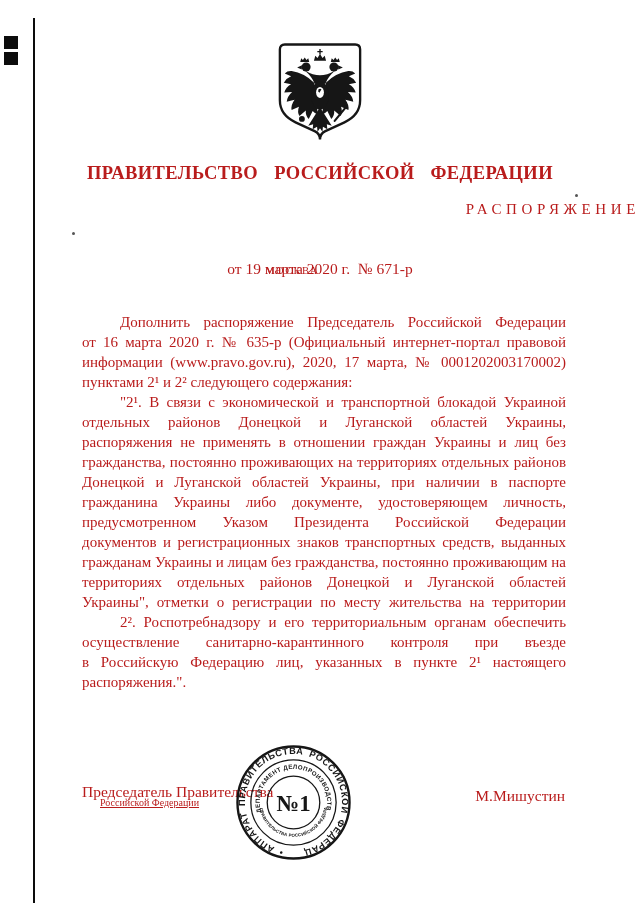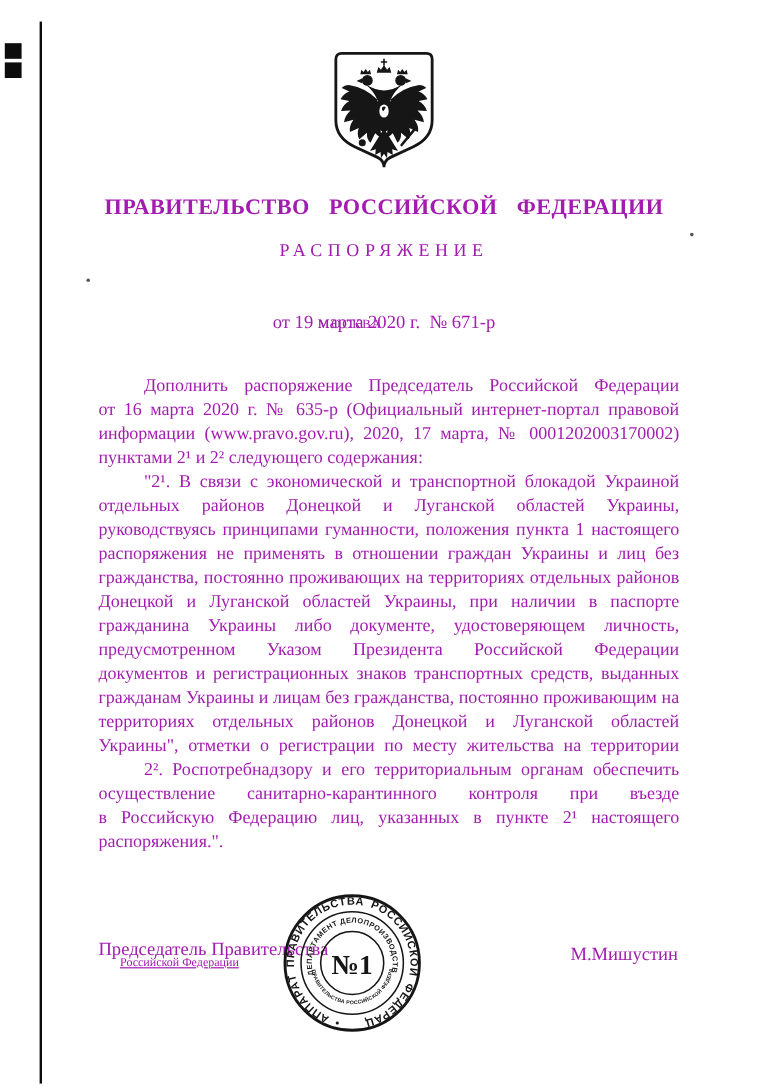--- a/index.html
+++ b/index.html
@@ -1,30 +1,30 @@
 <!DOCTYPE html>
 <html><head>
 <meta charset="utf-8">
 <style>
   html,body{margin:0;padding:0;background:#fff;}
   .page{position:relative;width:640px;height:905px;background:#fff;overflow:hidden;
-        font-family:"Liberation Serif","DejaVu Serif",serif;color:#a21caf;}
+        font-family:"Liberation Serif","DejaVu Serif",serif;color:#b91c1c;}
   
   .scan-line{position:absolute;left:33px;top:18px;width:2px;height:885px;background:#0c0c0c;}
   .scan-sq{position:absolute;left:4px;width:14px;height:13px;background:#0c0c0c;}
   .sq1{top:36px}.sq2{top:52px}
   .speck{position:absolute;border-radius:50%;background:#555;}
   .sp1{left:575px;top:194px;width:3px;height:3px;}
   .sp2{left:72px;top:232px;width:3px;height:3px;}
   
   .emblem{position:absolute;left:274px;top:41px;width:92px;height:101px;}
   
   .org{position:absolute;left:0;top:163px;width:640px;text-align:center;
        font-weight:bold;font-size:18.5px;letter-spacing:.4px;word-spacing:11px;}
-  .doctype{position:absolute;left:0;top:201px;width:640px;text-align:center;
+  .doctype{position:absolute;left:0;top:201px;width:640px;text-align:right;
        font-size:15px;letter-spacing:4.6px;}
   .dateline{position:absolute;left:0;top:236px;width:640px;text-align:center;font-size:15.5px;margin-top:24px;}
   .city{position:absolute;left:0;top:265px;width:584px;text-align:center;
        font-size:10.5px;letter-spacing:1.4px;}
   
   .body-text{position:absolute;left:82px;top:312px;width:484px;font-size:15px;}
   .ln{height:20px;line-height:20px;white-space:nowrap;}
   .jst{white-space:normal;text-align:justify;text-align-last:justify;}
   .ind{text-indent:38px;}
   
@@ -82,21 +82,20 @@
   <div class="dateline">от 19 марта 2020 г.&nbsp; № 671-р</div>
   <div class="city">МОСКВА</div>
 
   <div class="body-text">
     <div class="ln jst ind">Дополнить распоряжение Председатель Российской Федерации</div>
     <div class="ln jst">от 16 марта 2020 г. № 635-р (Официальный интернет-портал правовой</div>
     <div class="ln jst">информации (www.pravo.gov.ru), 2020, 17 марта, № 0001202003170002)</div>
     <div class="ln">пунктами 2¹ и 2² следующего содержания:</div>
     <div class="ln jst ind">"2¹. В связи с экономической и транспортной блокадой Украиной</div>
     <div class="ln jst">отдельных районов Донецкой и Луганской областей Украины,</div>
-    <div class="ln jst">руководствуясь принципами гуманности, положения пункта 1 настоящего</div>
     <div class="ln jst">распоряжения не применять в отношении граждан Украины и лиц без</div>
     <div class="ln jst">гражданства, постоянно проживающих на территориях отдельных районов</div>
     <div class="ln jst">Донецкой и Луганской областей Украины, при наличии в паспорте</div>
     <div class="ln jst">гражданина Украины либо документе, удостоверяющем личность,</div>
     <div class="ln jst">предусмотренном Указом Президента Российской Федерации</div>
     <div class="ln jst">документов и регистрационных знаков транспортных средств, выданных</div>
     <div class="ln jst">гражданам Украины и лицам без гражданства, постоянно проживающим на</div>
     <div class="ln jst">территориях отдельных районов Донецкой и Луганской областей</div>
     <div class="ln jst">Украины", отметки о регистрации по месту жительства на территории</div>
     <div class="ln jst ind">2². Роспотребнадзору и его территориальным органам обеспечить</div>

